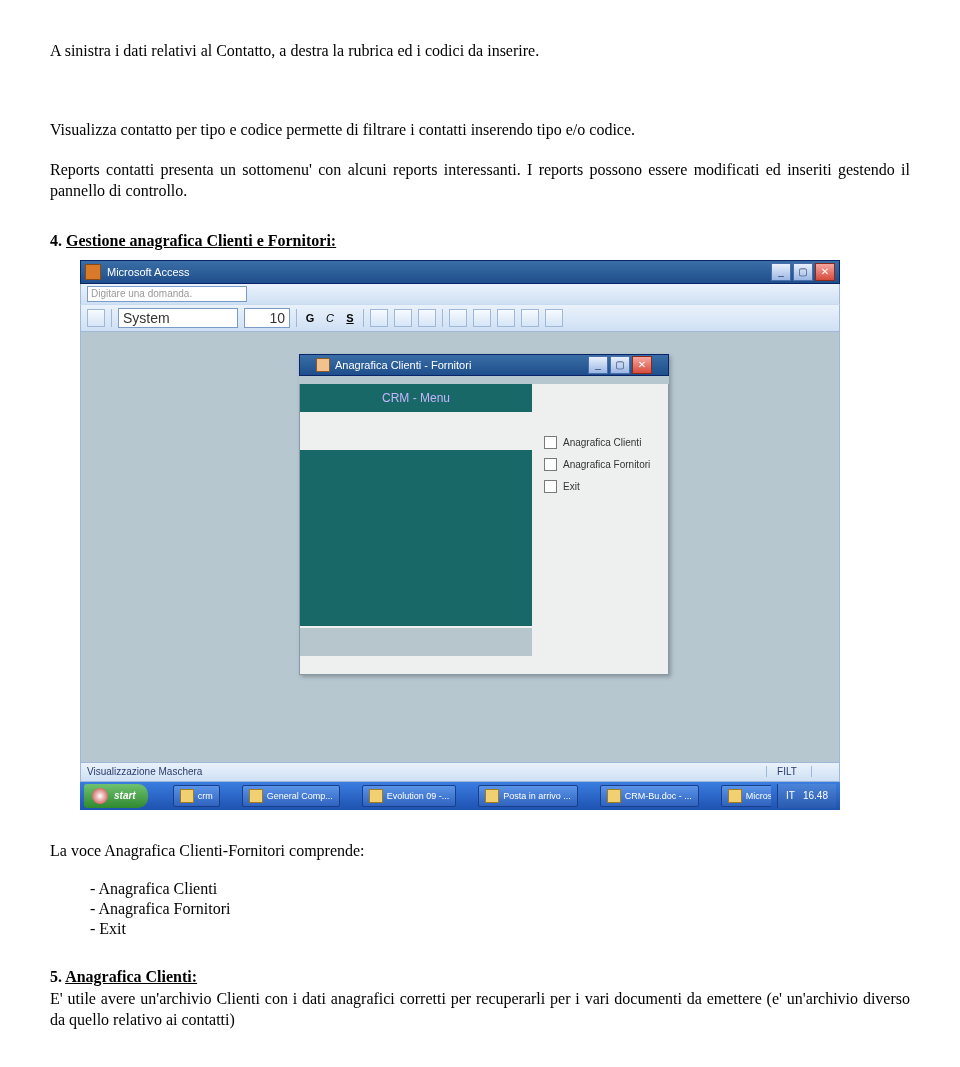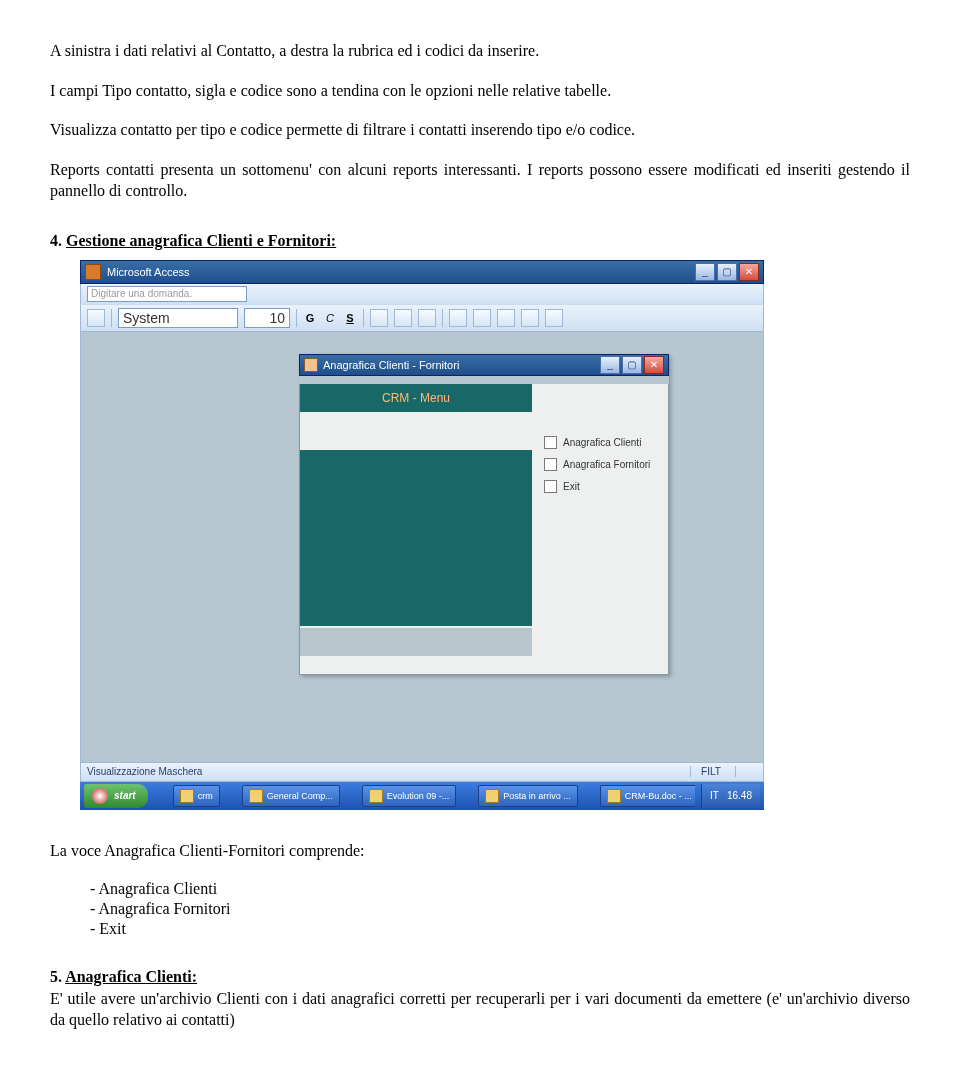--- a/index.html
+++ b/index.html
@@ -11,21 +11,21 @@
     background: #fff;
     width: 860px;
   }
   p { margin: 0 0 18px 0; line-height: 1.35; text-align: justify; }
   .section-title { font-weight: bold; margin: 30px 0 10px 0; }
   .u { text-decoration: underline; }
   .section-title .num { text-decoration: none; }
 
   
   .shot {
-    width: 684px;
+    width: 760px;
     margin: 10px 0 30px 30px;
     font-family: Tahoma, Arial, sans-serif;
     font-size: 11px;
     color: #000;
   }
   .win-title {
     background: linear-gradient(#3a6ea5, #1e4e8c);
     color: #fff;
     display: flex;
     align-items: center;
@@ -94,30 +94,30 @@
   }
   .inner-win {
     position: absolute;
     top: 22px; left: 218px;
     width: 370px;
     box-shadow: 2px 2px 4px rgba(0,0,0,.25);
   }
   .inner-title {
     background: linear-gradient(#3a6ea5, #1e4e8c);
     color: #fff; height: 20px; display: flex; align-items: center; justify-content: space-between;
-    padding: 0 4px; border: 1px solid #0a246a;
+    padding: 0 16px; border: 1px solid #0a246a;
   }
   .inner-title .left { display: flex; align-items: center; gap: 5px; }
   .form-icon { width: 12px; height: 12px; background: #f2c28e; border: 1px solid #8a5a2a; }
   .inner-body {
     background: #eef0f0; border: 1px solid #8a9aa5; border-top: none;
     padding: 0; height: 290px;
   }
   .menu-header {
-    background: #186868; color: #fdba74; display: flex; align-items: center; justify-content: center;
+    background: #186868; color: #c4b5fd; display: flex; align-items: center; justify-content: center;
     font-family: "Arial", sans-serif; font-size: 12px; height: 28px;
     width: 232px; margin: 8px 0 6px 0;
   }
   .sidebar-block {
     width: 232px; height: 176px; background: #186868;
     position: absolute; top: 66px; left: 0;
   }
   .sidebar-bottom {
     position: absolute; top: 244px; left: 0; width: 232px; height: 28px;
     background: #b7c5cc;
@@ -172,21 +172,21 @@
   }
 
   ul.bullets { margin: 0 0 30px 40px; padding: 0; }
   ul.bullets li { list-style: none; margin: 2px 0; }
   ul.bullets li::before { content: "- "; }
 </style>
 </head>
 <body>
 
 <p>A sinistra i dati relativi al Contatto, a destra la rubrica ed i codici da inserire.</p>
-<p><span>I campi Tipo contatto, sigla e codice sono a tendina con le opzioni nelle relative tabelle.</span><br></p>
+<p><br></p>
 <p>Visualizza contatto per tipo e codice permette di filtrare i contatti inserendo tipo e/o codice.</p>
 <p>Reports contatti presenta un sottomenu' con alcuni reports interessanti. I reports possono essere modificati ed inseriti gestendo il pannello di controllo.</p>
 
 <div class="section-title">
   <span class="num">4. </span><span class="u">Gestione anagrafica Clienti e Fornitori:</span>
 </div>
 
 <div class="shot">
 
   <div class="win-title">

